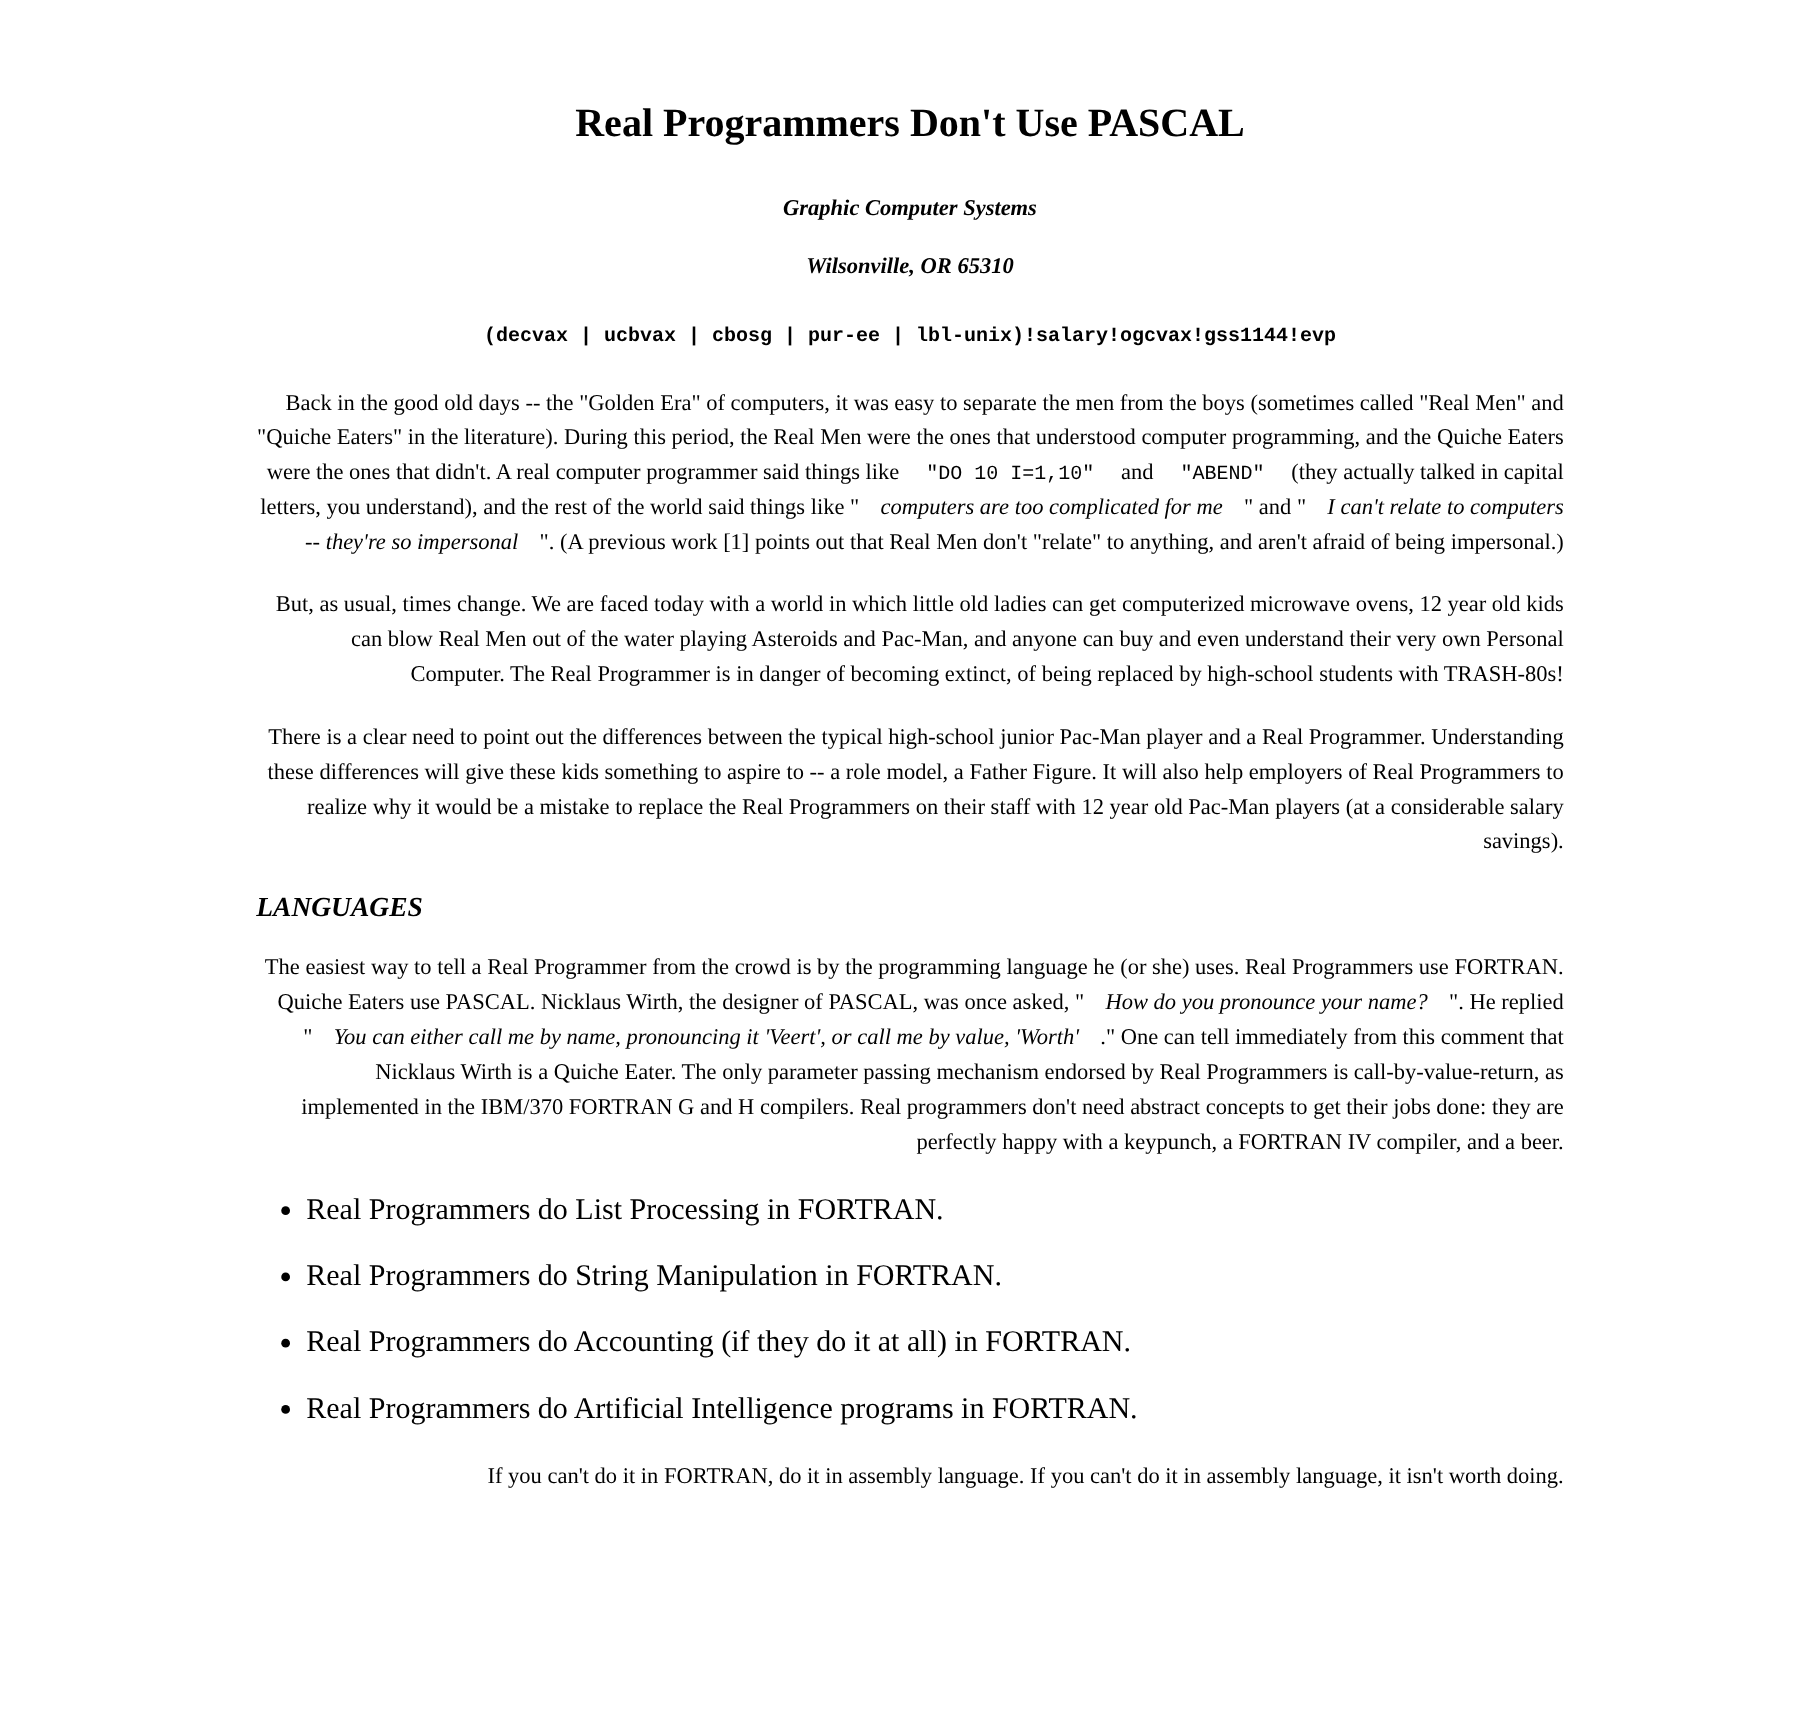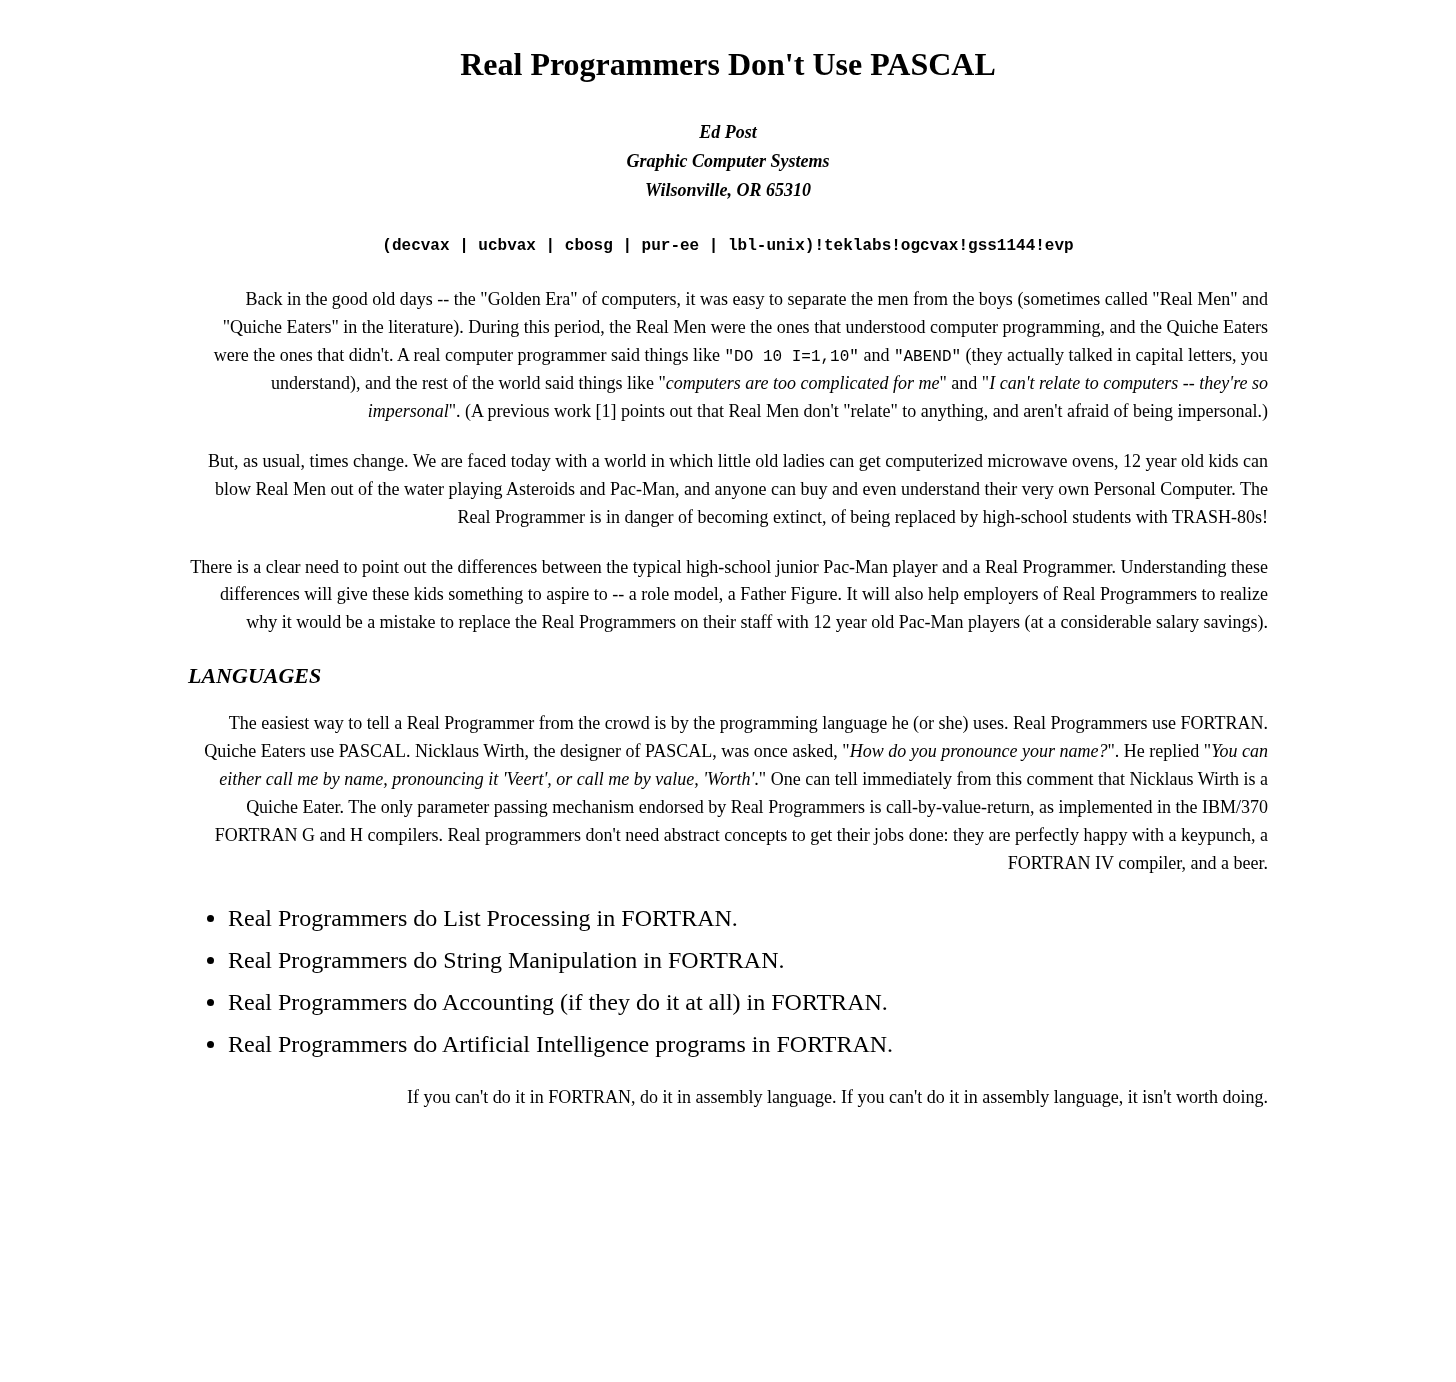--- a/index.html
+++ b/index.html
@@ -1,16 +1,16 @@
 <!DOCTYPE html>
 <html><head>
   <meta charset="utf-8">
   <style>
     * {
-      margin: 0;
+      margin: 17px;
       padding: 0;
       box-sizing: border-box;
     }
 
     body {
       background: #ffffff;
       font-family: "Times New Roman", Times, serif;
       font-size: 18px;
       color: #000000;
       padding: 40px 60px;
@@ -79,26 +79,25 @@
     em {
       font-style: italic;
     }
   </style>
 </head>
 <body>
 
 <h1 class="title">Real Programmers Don't Use PASCAL</h1>
 
 <div class="author-block">
-  <div>Ed Post</div>
   <div>Graphic Computer Systems</div>
   <div>Wilsonville, OR 65310</div>
 </div>
 
-<div class="email-line">(decvax | ucbvax | cbosg | pur-ee | lbl-unix)!teklabs!ogcvax!gss1144!evp</div>
+<div class="email-line">(decvax | ucbvax | cbosg | pur-ee | lbl-unix)!salary!ogcvax!gss1144!evp</div>
 
 <p class="paragraph">Back in the good old days -- the "Golden Era" of computers, it was easy to separate the men from the boys (sometimes called "Real Men" and "Quiche Eaters" in the literature). During this period, the Real Men were the ones that understood computer programming, and the Quiche Eaters were the ones that didn't. A real computer programmer said things like <code>"DO 10 I=1,10"</code> and <code>"ABEND"</code> (they actually talked in capital letters, you understand), and the rest of the world said things like "<em>computers are too complicated for me</em>" and "<em>I can't relate to computers -- they're so impersonal</em>". (A previous work [1] points out that Real Men don't "relate" to anything, and aren't afraid of being impersonal.)</p>
 
 <p class="paragraph">But, as usual, times change. We are faced today with a world in which little old ladies can get computerized microwave ovens, 12 year old kids can blow Real Men out of the water playing Asteroids and Pac-Man, and anyone can buy and even understand their very own Personal Computer. The Real Programmer is in danger of becoming extinct, of being replaced by high-school students with TRASH-80s!</p>
 
 <p class="paragraph">There is a clear need to point out the differences between the typical high-school junior Pac-Man player and a Real Programmer. Understanding these differences will give these kids something to aspire to -- a role model, a Father Figure. It will also help employers of Real Programmers to realize why it would be a mistake to replace the Real Programmers on their staff with 12 year old Pac-Man players (at a considerable salary savings).</p>
 
 <h2 class="section-heading">LANGUAGES</h2>
 
 <p class="paragraph">The easiest way to tell a Real Programmer from the crowd is by the programming language he (or she) uses. Real Programmers use FORTRAN. Quiche Eaters use PASCAL. Nicklaus Wirth, the designer of PASCAL, was once asked, "<em>How do you pronounce your name?</em>". He replied "<em>You can either call me by name, pronouncing it 'Veert', or call me by value, 'Worth'</em>." One can tell immediately from this comment that Nicklaus Wirth is a Quiche Eater. The only parameter passing mechanism endorsed by Real Programmers is call-by-value-return, as implemented in the IBM/370 FORTRAN G and H compilers. Real programmers don't need abstract concepts to get their jobs done: they are perfectly happy with a keypunch, a FORTRAN IV compiler, and a beer.</p>

